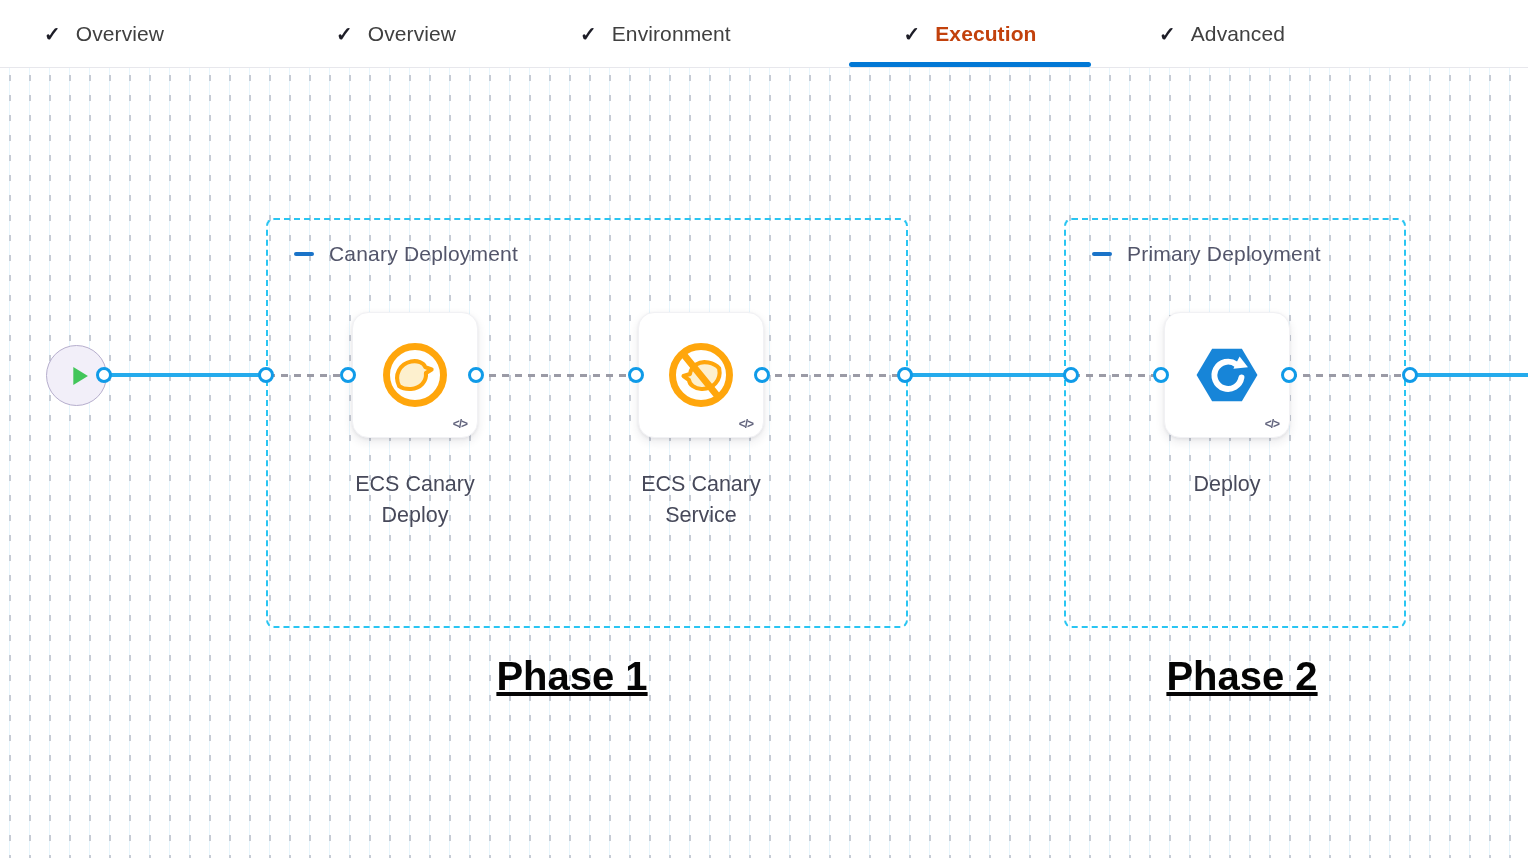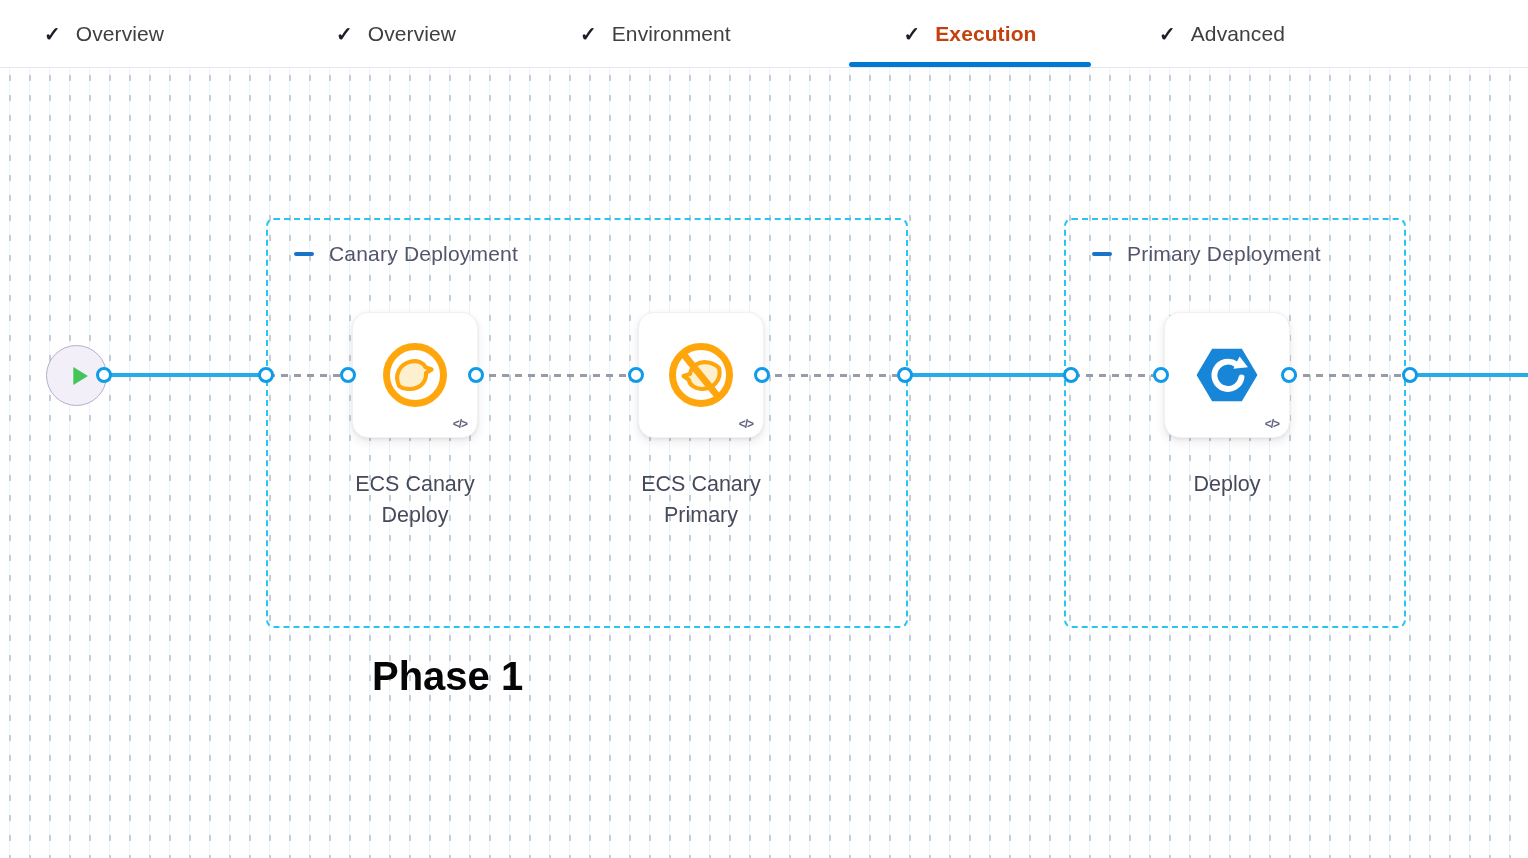--- a/index.html
+++ b/index.html
@@ -183,25 +183,26 @@
     color: #47495a;
     line-height: 31px;
     z-index: 3;
     margin-top: 9px;
   }
 
   .phase-label {
     position: absolute;
     top: 586px;
     width: 400px;
-    text-align: left;
+    text-align: center;
     font-size: 40px;
     font-weight: 700;
     color: #050505;
     z-index: 3;
+    text-decoration: underline;
   }
 </style>
 </head>
 <body>
 
 <div class="app">
 
   <header class="tabbar">
     <div class="tab" style="left:44px">
       <span class="check">✓</span>
@@ -283,27 +284,28 @@
       </svg>
       <span class="code-badge">&lt;/&gt;</span>
     </div>
 
     <div class="step-label" style="left:285px">
       <div>ECS Canary</div>
       <div>Deploy</div>
     </div>
     <div class="step-label" style="left:571px">
       <div>ECS Canary</div>
-      <div>Primary</div>
+      <div>Service</div>
     </div>
     <div class="step-label" style="left:1097px">
       <div>Deploy</div>
     </div>
 
     <div class="phase-label" style="left:372px">Phase 1</div>
+    <div class="phase-label" style="left:1042px">Phase 2</div>
 
     <div class="port" style="left:96px"></div>
     <div class="port" style="left:258px"></div>
     <div class="port" style="left:340px"></div>
     <div class="port" style="left:468px"></div>
     <div class="port" style="left:628px"></div>
     <div class="port" style="left:754px"></div>
     <div class="port" style="left:897px"></div>
     <div class="port" style="left:1063px"></div>
     <div class="port" style="left:1153px"></div>

